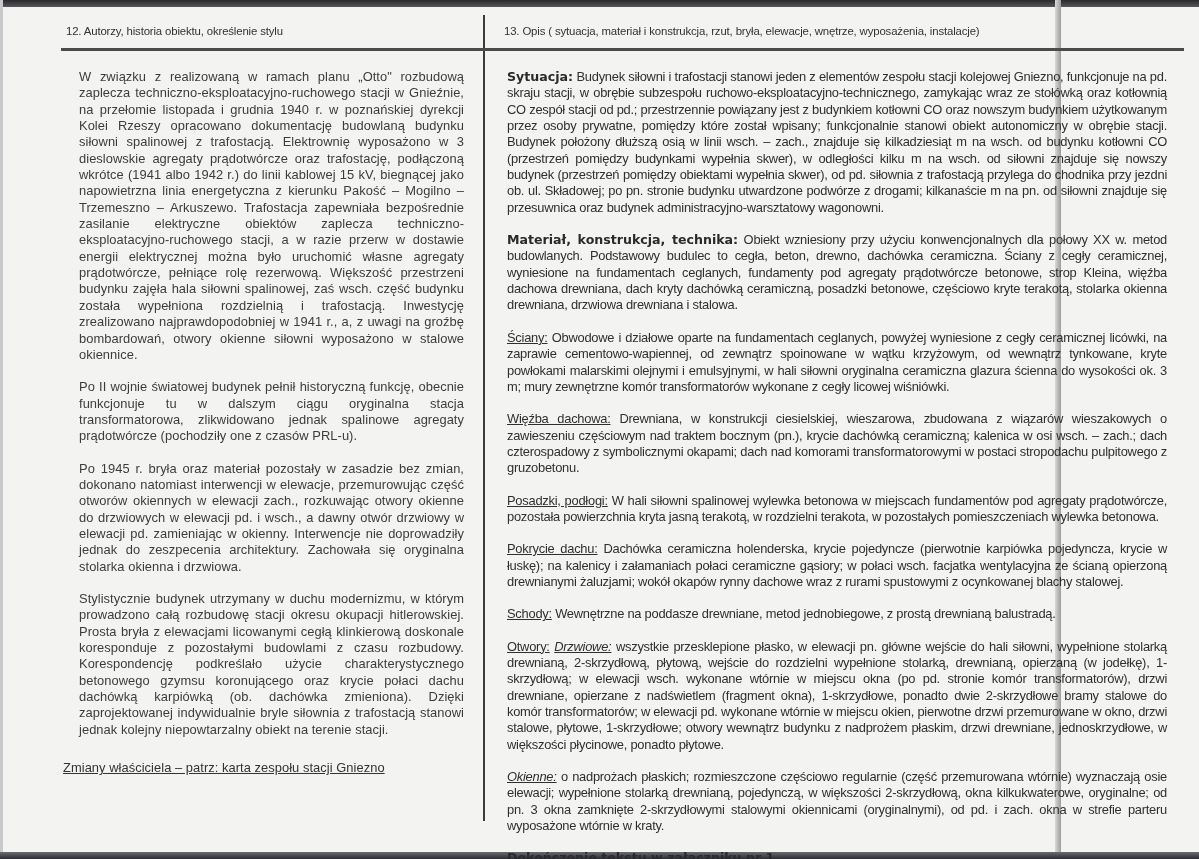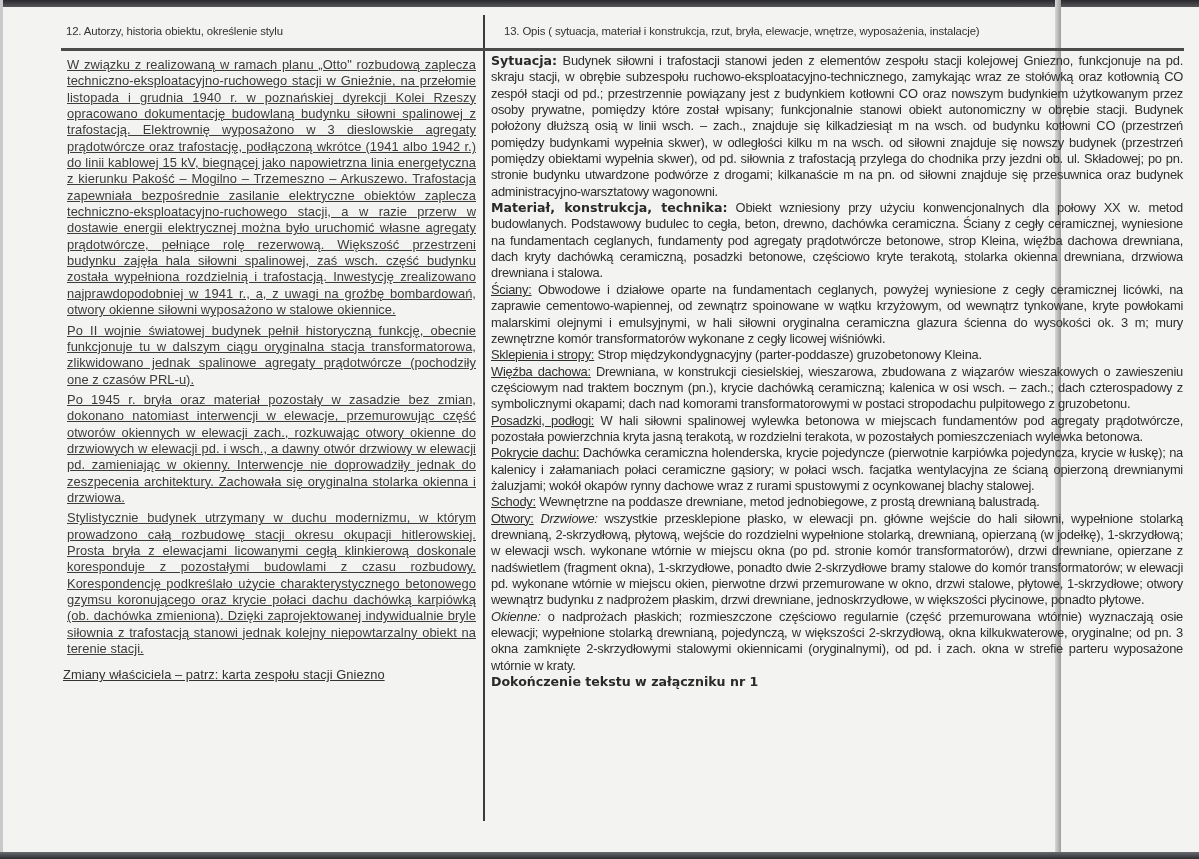--- a/index.html
+++ b/index.html
@@ -39,38 +39,38 @@
     letter-spacing: -0.15px;
   }
   .hdr.left { left: 66px; }
   .hdr.right { left: 504px; }
 
   .col-left {
     position: absolute; left: 63px; top: 53px; width: 417px;
     font-size: 12.9px; line-height: 16.35px; text-align: justify;
     color: #3c3c3c; letter-spacing: 0.05px;
   }
-  .col-left p { margin: 4px; text-decoration: underline; }
+  .col-left p { margin: 16px; }
   .col-left .owner-link {
     display: inline-block; margin-top: 6px; text-decoration: underline; color: #333;
     cursor: pointer;
   }
 
   .col-right {
     position: absolute; left: 491px; top: 53px; width: 692px;
     font-size: 12.9px; line-height: 16.35px; text-align: justify;
     color: #2f2f2f; letter-spacing: -0.25px;
   }
-  .col-right p { margin: 0; }
+  .col-right p { margin: 16px; }
   .col-right .lead-bold {
     font-family: "DejaVu Sans", sans-serif; font-weight: bold; font-size: 12.6px;
     letter-spacing: 0; color: #2a2a2a;
   }
   .col-right .lead-underline { text-decoration: underline; }
-  .col-right .lead-italic { font-style: italic; }
+  .col-right .lead-italic { font-style: italic; text-decoration: underline; }
   .col-right .closing {
     font-family: "DejaVu Sans", sans-serif; font-weight: bold; font-size: 12.6px;
     letter-spacing: 0; color: #2a2a2a;
   }
 </style>
 </head>
 <body>
 
 <div class="sheet">
   <div class="scan-top"></div>
@@ -89,21 +89,20 @@
     <p>Po II wojnie światowej budynek pełnił historyczną funkcję, obecnie funkcjonuje tu w dalszym ciągu oryginalna stacja transformatorowa, zlikwidowano jednak spalinowe agregaty prądotwórcze (pochodziły one z czasów PRL-u).</p>
     <p>Po 1945 r. bryła oraz materiał pozostały w zasadzie bez zmian, dokonano natomiast interwencji w elewacje, przemurowując część otworów okiennych w elewacji zach., rozkuwając otwory okienne do drzwiowych w elewacji pd. i wsch., a dawny otwór drzwiowy w elewacji pd. zamieniając w okienny. Interwencje nie doprowadziły jednak do zeszpecenia architektury. Zachowała się oryginalna stolarka okienna i drzwiowa.</p>
     <p>Stylistycznie budynek utrzymany w duchu modernizmu, w którym prowadzono całą rozbudowę stacji okresu okupacji hitlerowskiej. Prosta bryła z elewacjami licowanymi cegłą klinkierową doskonale koresponduje z pozostałymi budowlami z czasu rozbudowy. Korespondencję podkreślało użycie charakterystycznego betonowego gzymsu koronującego oraz krycie połaci dachu dachówką karpiówką (ob. dachówka zmieniona). Dzięki zaprojektowanej indywidualnie bryle siłownia z trafostacją stanowi jednak kolejny niepowtarzalny obiekt na terenie stacji.</p>
     <span class="owner-link">Zmiany właściciela – patrz: karta zespołu stacji Gniezno</span>
   </div>
 
   <div class="col-right">
     <p><span class="lead-bold">Sytuacja:</span><span> Budynek siłowni i trafostacji stanowi jeden z elementów zespołu stacji kolejowej Gniezno, funkcjonuje na pd. skraju stacji, w obrębie subzespołu ruchowo-eksploatacyjno-technicznego, zamykając wraz ze stołówką oraz kotłownią CO zespół stacji od pd.; przestrzennie powiązany jest z budynkiem kotłowni CO oraz nowszym budynkiem użytkowanym przez osoby prywatne, pomiędzy które został wpisany; funkcjonalnie stanowi obiekt autonomiczny w obrębie stacji. Budynek położony dłuższą osią w linii wsch. – zach., znajduje się kilkadziesiąt m na wsch. od budynku kotłowni CO (przestrzeń pomiędzy budynkami wypełnia skwer), w odległości kilku m na wsch. od siłowni znajduje się nowszy budynek (przestrzeń pomiędzy obiektami wypełnia skwer), od pd. siłownia z trafostacją przylega do chodnika przy jezdni ob. ul. Składowej; po pn. stronie budynku utwardzone podwórze z drogami; kilkanaście m na pn. od siłowni znajduje się przesuwnica oraz budynek administracyjno-warsztatowy wagonowni.</span></p>
     <p><span class="lead-bold">Materiał, konstrukcja, technika:</span><span> Obiekt wzniesiony przy użyciu konwencjonalnych dla połowy XX w. metod budowlanych. Podstawowy budulec to cegła, beton, drewno, dachówka ceramiczna. Ściany z cegły ceramicznej, wyniesione na fundamentach ceglanych, fundamenty pod agregaty prądotwórcze betonowe, strop Kleina, więźba dachowa drewniana, dach kryty dachówką ceramiczną, posadzki betonowe, częściowo kryte terakotą, stolarka okienna drewniana, drzwiowa drewniana i stalowa.</span></p>
     <p><span class="lead-underline">Ściany:</span><span> Obwodowe i działowe oparte na fundamentach ceglanych, powyżej wyniesione z cegły ceramicznej licówki, na zaprawie cementowo-wapiennej, od zewnątrz spoinowane w wątku krzyżowym, od wewnątrz tynkowane, kryte powłokami malarskimi olejnymi i emulsyjnymi, w hali siłowni oryginalna ceramiczna glazura ścienna do wysokości ok. 3 m; mury zewnętrzne komór transformatorów wykonane z cegły licowej wiśniówki.</span></p>
-    <p><span class="lead-underline">Sklepienia i stropy:</span><span> Strop międzykondygnacyjny (parter-poddasze) gruzobetonowy Kleina.</span></p>
     <p><span class="lead-underline">Więźba dachowa:</span><span> Drewniana, w konstrukcji ciesielskiej, wieszarowa, zbudowana z wiązarów wieszakowych o zawieszeniu częściowym nad traktem bocznym (pn.), krycie dachówką ceramiczną; kalenica w osi wsch. – zach.; dach czterospadowy z symbolicznymi okapami; dach nad komorami transformatorowymi w postaci stropodachu pulpitowego z gruzobetonu.</span></p>
     <p><span class="lead-underline">Posadzki, podłogi:</span><span> W hali siłowni spalinowej wylewka betonowa w miejscach fundamentów pod agregaty prądotwórcze, pozostała powierzchnia kryta jasną terakotą, w rozdzielni terakota, w pozostałych pomieszczeniach wylewka betonowa.</span></p>
     <p><span class="lead-underline">Pokrycie dachu:</span><span> Dachówka ceramiczna holenderska, krycie pojedyncze (pierwotnie karpiówka pojedyncza, krycie w łuskę); na kalenicy i załamaniach połaci ceramiczne gąsiory; w połaci wsch. facjatka wentylacyjna ze ścianą opierzoną drewnianymi żaluzjami; wokół okapów rynny dachowe wraz z rurami spustowymi z ocynkowanej blachy stalowej.</span></p>
     <p><span class="lead-underline">Schody:</span><span> Wewnętrzne na poddasze drewniane, metod jednobiegowe, z prostą drewnianą balustradą.</span></p>
     <p><span class="lead-underline">Otwory:</span> <span class="lead-italic">Drzwiowe:</span><span> wszystkie przesklepione płasko, w elewacji pn. główne wejście do hali siłowni, wypełnione stolarką drewnianą, 2-skrzydłową, płytową, wejście do rozdzielni wypełnione stolarką, drewnianą, opierzaną (w jodełkę), 1-skrzydłową; w elewacji wsch. wykonane wtórnie w miejscu okna (po pd. stronie komór transformatorów), drzwi drewniane, opierzane z nadświetlem (fragment okna), 1-skrzydłowe, ponadto dwie 2-skrzydłowe bramy stalowe do komór transformatorów; w elewacji pd. wykonane wtórnie w miejscu okien, pierwotne drzwi przemurowane w okno, drzwi stalowe, płytowe, 1-skrzydłowe; otwory wewnątrz budynku z nadprożem płaskim, drzwi drewniane, jednoskrzydłowe, w większości płycinowe, ponadto płytowe.</span></p>
     <p><span class="lead-italic">Okienne:</span><span> o nadprożach płaskich; rozmieszczone częściowo regularnie (część przemurowana wtórnie) wyznaczają osie elewacji; wypełnione stolarką drewnianą, pojedynczą, w większości 2-skrzydłową, okna kilkukwaterowe, oryginalne; od pn. 3 okna zamknięte 2-skrzydłowymi stalowymi okiennicami (oryginalnymi), od pd. i zach. okna w strefie parteru wyposażone wtórnie w kraty.</span></p>
     <p class="closing">Dokończenie tekstu w załączniku nr 1</p>
   </div>
 </div>
 

